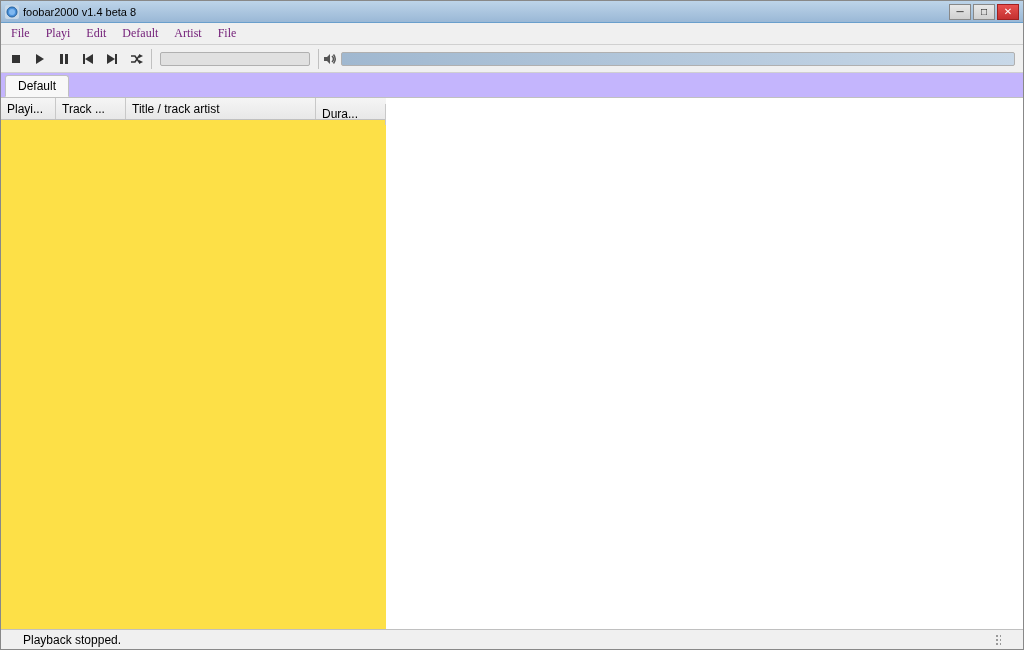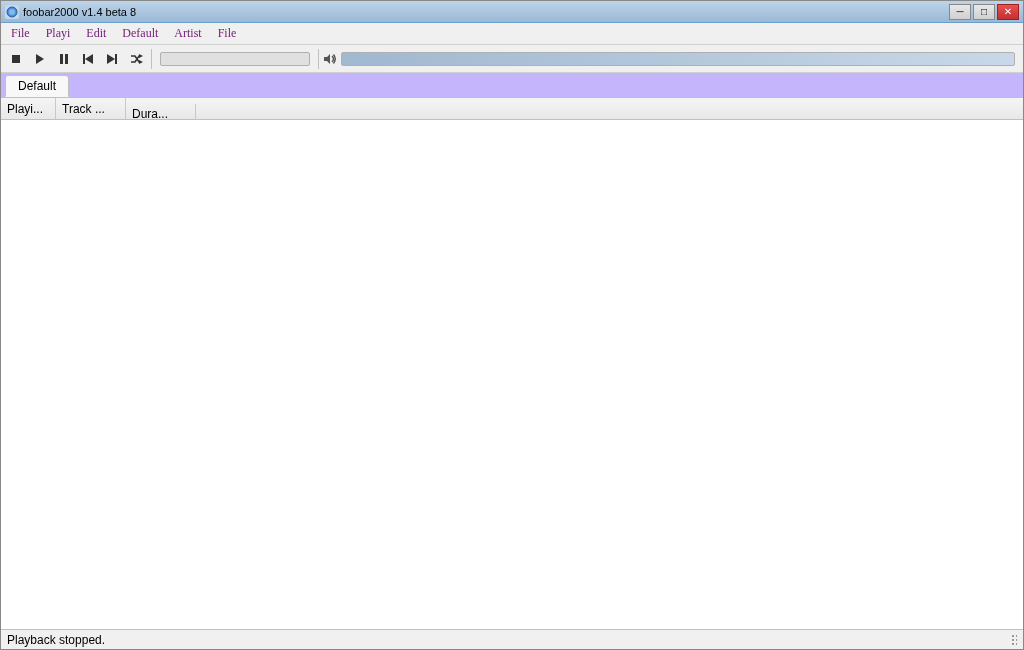--- a/index.html
+++ b/index.html
@@ -191,21 +191,21 @@
       border-bottom: 1px solid #f8f8f8;
       z-index: 1;
     }
 
     
     .playlist-area {
       flex: 1;
       background: #fde047;
       overflow: hidden;
       display: flex;
-      flex-direction: column;
+      flex-direction: row;
     }
 
     
     .column-headers {
       height: 22px;
       background: linear-gradient(to bottom, #f5f5f5, #e8e8e8);
       border-bottom: 1px solid #c0c0c0;
       display: flex;
       align-items: center;
       flex-shrink: 0;
@@ -235,21 +235,21 @@
       background: #fff;
     }
 
     
     .status-bar {
       height: 20px;
       background: #f0f0f0;
       border-top: 1px solid #c0c0c0;
       display: flex;
       align-items: center;
-      padding: 0 6px;
+      padding: 0 22px;
       flex-shrink: 0;
     }
 
     .status-text {
       font-size: 12px;
       color: #000;
     }
 
     .status-right {
       margin-left: auto;
@@ -362,20 +362,21 @@
 
   <div class="tab-bar">
     <div class="tab active">Default</div>
   </div>
 
   <div class="playlist-area">
 
     <div class="column-headers">
       <div class="col-header col-playing">Playi...</div>
       <div class="col-header col-track">Track ...</div>
+      <div class="col-header col-title">Title / track artist</div>
       <div class="col-header col-duration">Dura...</div>
     </div>
 
     <div class="playlist-content"></div>
   </div>
 
   <div class="status-bar">
     <span class="status-text">Playback stopped.</span>
     <div class="status-right">
       <div class="resize-grip"></div>

